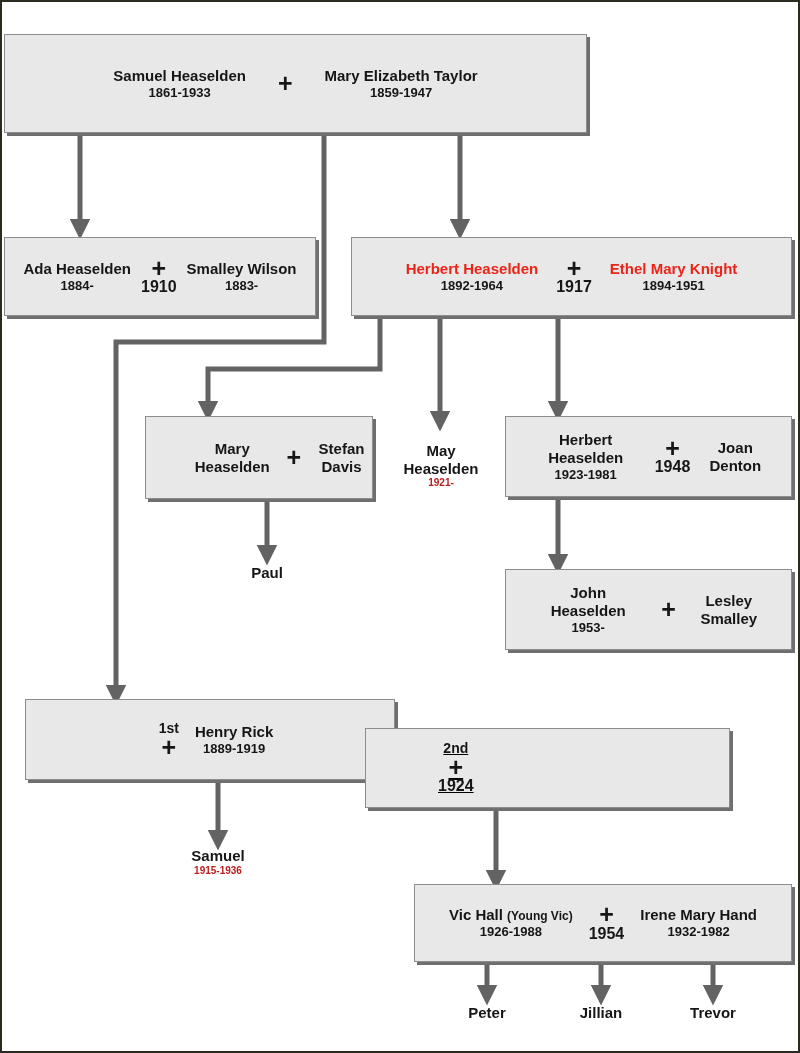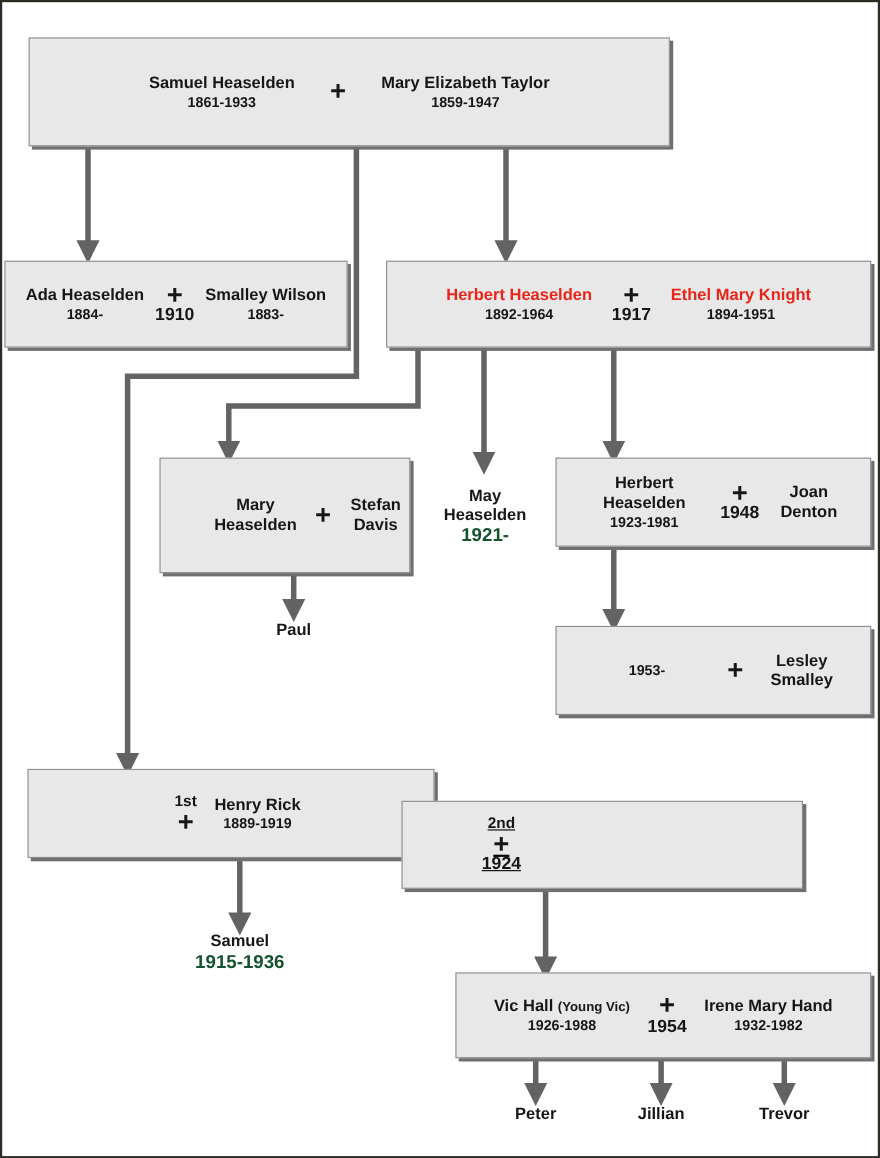--- a/index.html
+++ b/index.html
@@ -100,23 +100,23 @@
     text-align: center;
   }
   .leaf .lname {
     font-size: 15px;
     font-weight: bold;
     color: #161616;
     white-space: nowrap;
   }
   .leaf .lname.multi { white-space: normal; margin-top: 16px; }
   .leaf .ldates {
-    font-size: 17px;
-    font-weight: bold;
-    color: #14532d;
+    font-size: 10px;
+    font-weight: bold;
+    color: #b91c1c;
     white-space: nowrap;
   }
 </style>
 </head>
 <body>
 
 <div id="canvas">
 
   <svg id="connectors" viewBox="0 0 800 1053" xmlns="http://www.w3.org/2000/svg">
     <defs>
@@ -147,21 +147,21 @@
       <path d="M 494,806 L 494,878" marker-end="url(#arrow)"></path>
 
       <path d="M 485,960 L 485,993" marker-end="url(#arrow)"></path>
 
       <path d="M 599,960 L 599,993" marker-end="url(#arrow)"></path>
 
       <path d="M 711,960 L 711,993" marker-end="url(#arrow)"></path>
     </g>
   </svg>
 
-  <div class="node" style="left:24px; top:32px; width:583px; height:99px;">
+  <div class="node" style="left:2px; top:32px; width:583px; height:99px;">
     <div class="person">
       <span class="pname">Samuel Heaselden</span>
       <span class="pdates">1861-1933</span>
     </div>
     <div class="union" style="padding:0 30px;">
       <span class="plus">+</span>
     </div>
     <div class="person">
       <span class="pname">Mary Elizabeth Taylor</span>
       <span class="pdates">1859-1947</span>
@@ -191,21 +191,21 @@
     <div class="union" style="padding:0 16px;">
       <span class="plus">+</span>
       <span class="yr">1917</span>
     </div>
     <div class="person">
       <span class="pname red">Ethel Mary Knight</span>
       <span class="pdates">1894-1951</span>
     </div>
   </div>
 
-  <div class="node" style="left:143px; top:414px; width:228px; height:105px;padding-left:42px;">
+  <div class="node" style="left:143px; top:414px; width:228px; height:83px;padding-left:42px;">
     <div class="person" style="width:92px;">
       <span class="pname multi">Mary Heaselden</span>
     </div>
     <div class="union" style="padding:0 10px;">
       <span class="plus">+</span>
     </div>
     <div class="person" style="width:62px;">
       <span class="pname multi">Stefan Davis</span>
     </div>
   </div>
@@ -228,20 +228,21 @@
       <span class="pname multi">Joan Denton</span>
     </div>
   </div>
 
   <div class="leaf" style="left:225px; top:562px; width:80px;">
     <span class="lname">Paul</span>
   </div>
 
   <div class="node" style="left:503px; top:567px; width:287px; height:81px;">
     <div class="person" style="width:110px;">
+      <span class="pname multi">John Heaselden</span>
       <span class="pdates">1953-</span>
     </div>
     <div class="union" style="padding:0 16px;">
       <span class="plus">+</span>
     </div>
     <div class="person" style="width:70px;">
       <span class="pname multi">Lesley Smalley</span>
     </div>
   </div>
 

